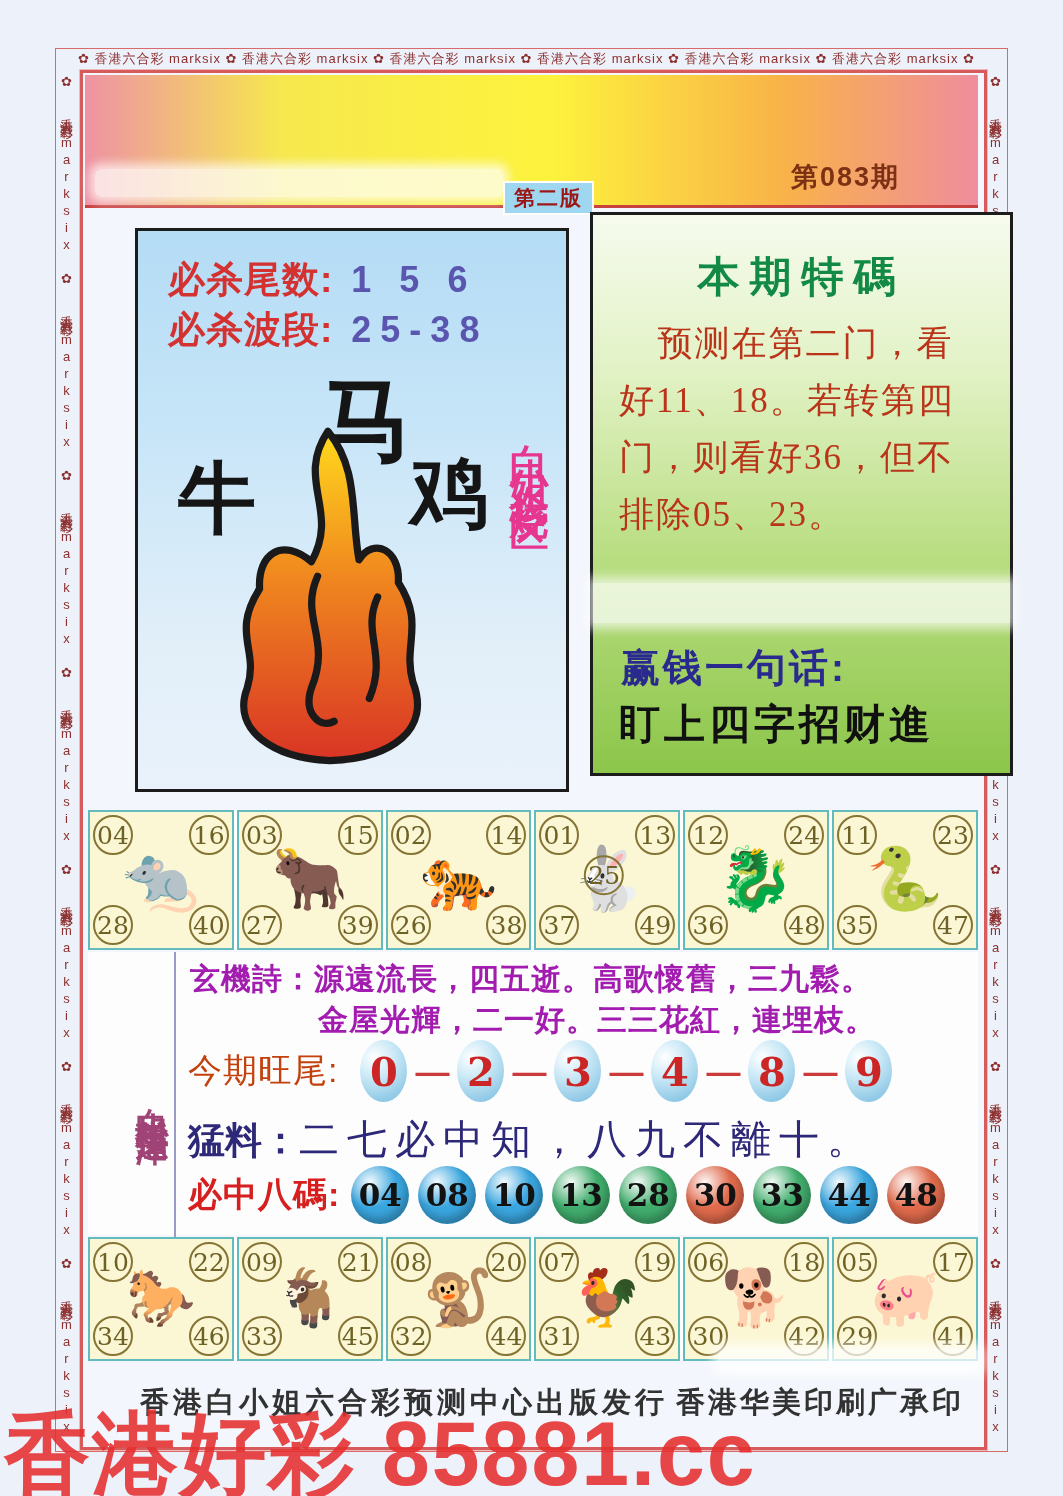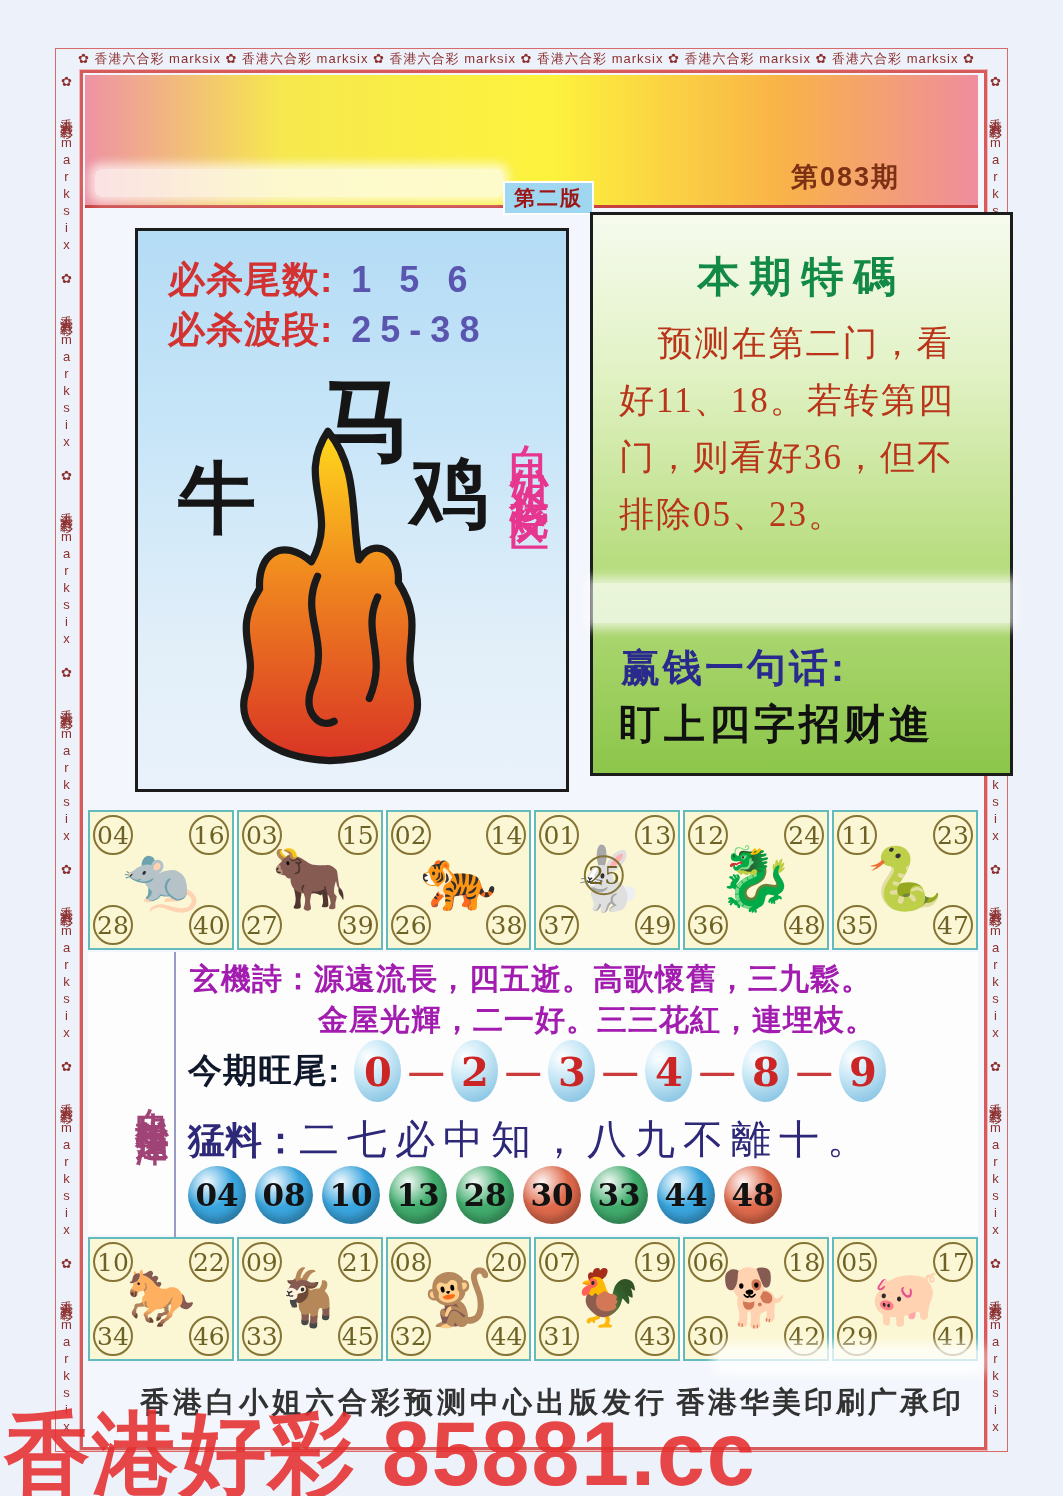--- a/index.html
+++ b/index.html
@@ -74,21 +74,21 @@
   .zrow2 .zicon{font-size:56px;}
 
   
   .guide{position:absolute;left:88px;top:952px;width:890px;height:283px;background:#fdfdfe;}
   .side-col{position:absolute;left:0;top:0;width:86px;height:283px;border-right:2px solid #9a9ac8;
     writing-mode:vertical-rl;text-orientation:upright;font-size:33px;font-weight:bold;color:#a04376;
     letter-spacing:4px;padding-top:2px;text-align:center;}
   .poem{position:absolute;left:102px;top:6px;font-size:30px;font-weight:bold;color:#a21caf;letter-spacing:1px;line-height:41px;}
   .poem .indent{padding-left:128px;}
   .tails-row{position:absolute;left:100px;top:88px;display:flex;align-items:center;gap:10px;}
-  .tails-label{font-size:34px;font-weight:bold;color:#0f172a;margin-right:4px;letter-spacing:1px;}
+  .tails-label{font-size:34px;font-weight:normal;color:#c2410c;margin-right:12px;letter-spacing:1px;}
   .oval{width:47px;height:62px;border-radius:50%;
     background:radial-gradient(circle at 30% 28%,#ffffff 0%,#cdeaf7 35%,#74bade 100%);
     display:flex;align-items:center;justify-content:center;
     font-size:40px;font-weight:bold;color:#cc2525;font-family:"DejaVu Serif","Liberation Serif",serif;}
   .dash{font-size:34px;font-weight:bold;color:#cc3b3b;margin:0 -2px;}
   .tip-row{position:absolute;left:100px;top:160px;display:flex;align-items:baseline;white-space:nowrap;}
   .tip-label{font-size:37px;font-weight:bold;color:#2e2878;}
   .tip-text{font-size:40px;font-weight:normal;color:#2e2878;letter-spacing:8px;}
   .eight-row{position:absolute;left:100px;top:214px;display:flex;align-items:center;gap:9px;}
   .eight-label{font-size:34px;font-weight:bold;color:#d62020;margin-right:2px;letter-spacing:1px;}
@@ -222,20 +222,21 @@
       <span class="dash">—</span>
       <span class="oval">8</span>
       <span class="dash">—</span>
       <span class="oval">9</span>
     </div>
     <div class="tip-row">
       <span class="tip-label">猛料：</span>
       <span class="tip-text">二七必中知，八九不離十。</span>
     </div>
     <div class="eight-row">
+      <span class="eight-label">必中八碼:</span>
       <span class="ball" style="background: radial-gradient(circle at 33% 28%, rgba(255, 255, 255, 0.95) 0%, rgba(255, 255, 255, 0) 45%), rgb(58, 166, 223);">04</span>
       <span class="ball" style="background: radial-gradient(circle at 33% 28%, rgba(255, 255, 255, 0.95) 0%, rgba(255, 255, 255, 0) 45%), rgb(58, 166, 223);">08</span>
       <span class="ball" style="background: radial-gradient(circle at 33% 28%, rgba(255, 255, 255, 0.95) 0%, rgba(255, 255, 255, 0) 45%), rgb(58, 166, 223);">10</span>
       <span class="ball" style="background: radial-gradient(circle at 33% 28%, rgba(255, 255, 255, 0.95) 0%, rgba(255, 255, 255, 0) 45%), rgb(65, 173, 109);">13</span>
       <span class="ball" style="background: radial-gradient(circle at 33% 28%, rgba(255, 255, 255, 0.95) 0%, rgba(255, 255, 255, 0) 45%), rgb(65, 173, 109);">28</span>
       <span class="ball" style="background: radial-gradient(circle at 33% 28%, rgba(255, 255, 255, 0.95) 0%, rgba(255, 255, 255, 0) 45%), rgb(224, 106, 76);">30</span>
       <span class="ball" style="background: radial-gradient(circle at 33% 28%, rgba(255, 255, 255, 0.95) 0%, rgba(255, 255, 255, 0) 45%), rgb(65, 173, 109);">33</span>
       <span class="ball" style="background: radial-gradient(circle at 33% 28%, rgba(255, 255, 255, 0.95) 0%, rgba(255, 255, 255, 0) 45%), rgb(58, 166, 223);">44</span>
       <span class="ball" style="background: radial-gradient(circle at 33% 28%, rgba(255, 255, 255, 0.95) 0%, rgba(255, 255, 255, 0) 45%), rgb(224, 106, 76);">48</span>
     </div>

